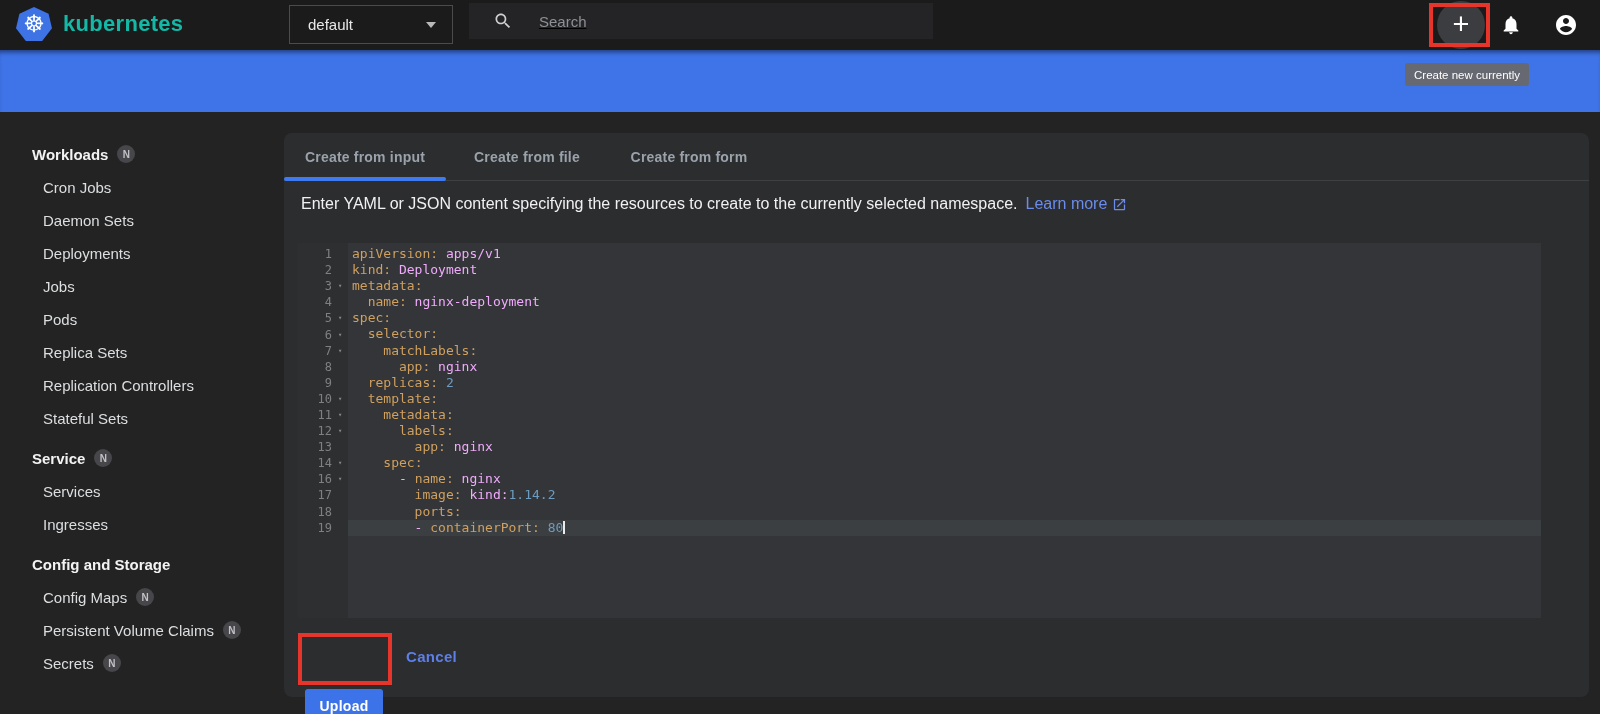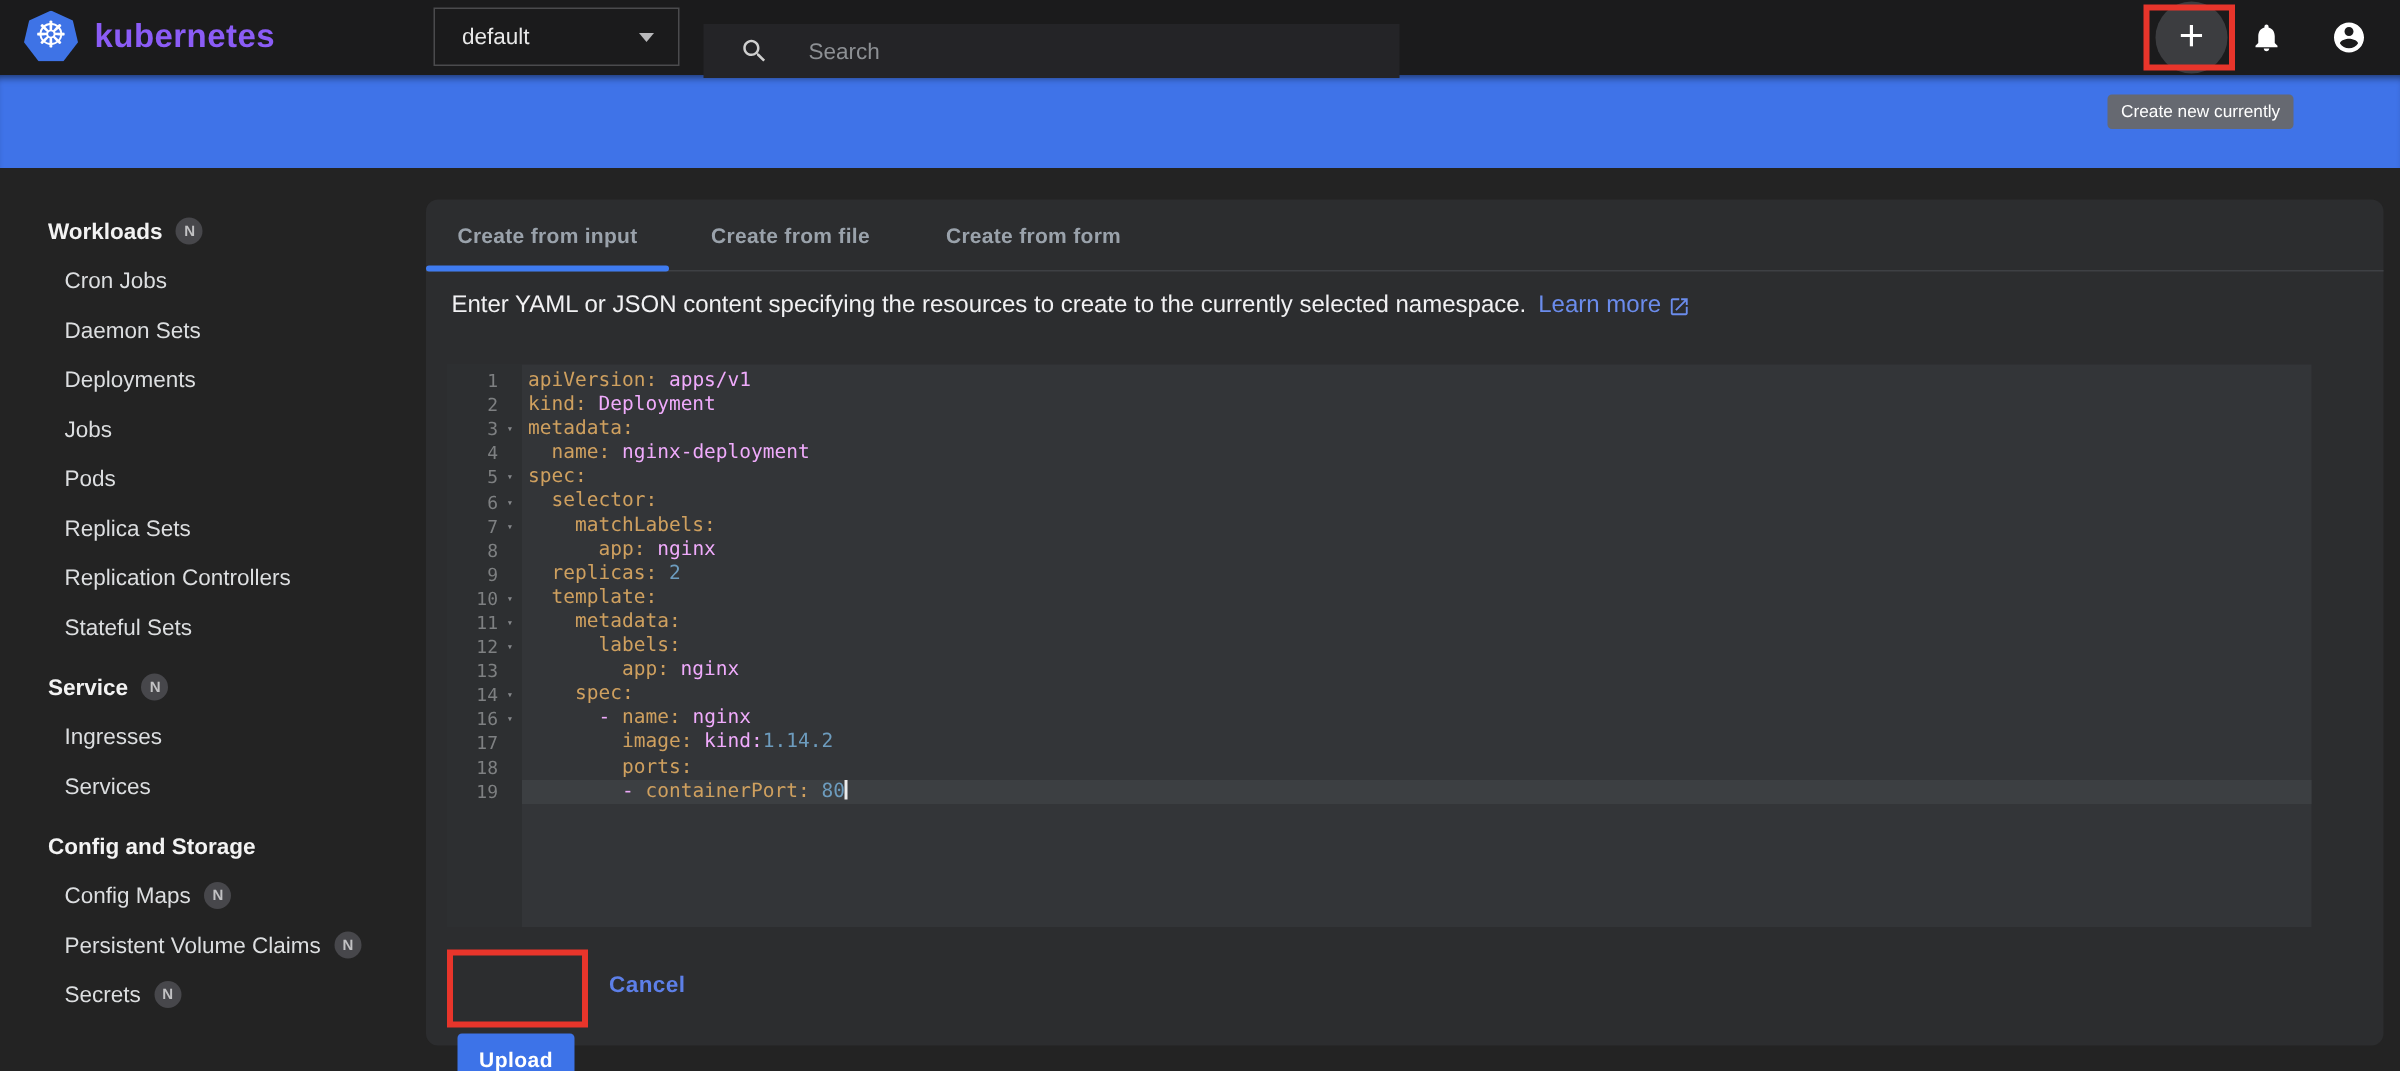--- a/index.html
+++ b/index.html
@@ -5,25 +5,25 @@
   * { box-sizing: border-box; margin: 0; padding: 0; }
   body { background:#111; font-family:"Liberation Sans", sans-serif; }
   .screen { position:relative; width:1600px; height:714px; background:#232323; overflow:hidden; }
 
   
   .topbar { position:absolute; left:0; top:0; width:1600px; height:50px; background:#1b1b1c; z-index:4; }
   .brand { position:absolute; left:16px; top:7px; display:flex; align-items:center; gap:11px; cursor:pointer; }
   .k8s-logo { width:36px; height:34px; background:#3e73e6; display:flex; align-items:center; justify-content:center;
     clip-path:polygon(50% 0%, 90.45% 19.55%, 100% 62.45%, 72.7% 100%, 27.3% 100%, 0% 62.45%, 9.55% 19.55%); }
   .k8s-logo span { color:#fff; font-size:24px; line-height:1; }
-  .wordmark { color:#8b5cf6; font-size:22px; font-weight:700; letter-spacing:.3px; }
+  .wordmark { color:#14b8a6; font-size:22px; font-weight:700; letter-spacing:.3px; }
   .ns-select { position:absolute; left:289px; top:5px; width:164px; height:39px; border:1px solid #4b4b4d; display:flex; align-items:center; cursor:pointer; }
   .ns-value { color:#e8e8e8; font-size:15px; padding-left:18px; flex:1; }
   .caret-down { width:0; height:0; border-left:5px solid transparent; border-right:5px solid transparent; border-top:6px solid #b9b9bb; margin-right:16px; }
-  .searchbox { position:absolute; left:469px; top:16px; width:464px; height:36px; background:#242427; display:flex; align-items:center; }
+  .searchbox { position:absolute; left:469px; top:3px; width:464px; height:36px; background:#242427; display:flex; align-items:center;text-decoration:underline; }
   .search-ic { margin-left:24px; display:flex; }
   .searchbox input { background:transparent; border:none; outline:none; color:#e6e6e6; font-size:15px; margin-left:26px; width:330px; font-family:"Liberation Sans",sans-serif; }
   .searchbox input::placeholder { color:#8d9094; }
   .plus-circle { position:absolute; left:1437px; top:1px; width:48px; height:48px; border-radius:50%; background:#3c3d40; display:flex; align-items:center; justify-content:center; cursor:pointer; }
   .plus-glyph { color:#fff; font-size:29px; font-weight:300; line-height:1; margin-top:-2px; }
   .icon-btn { position:absolute; cursor:pointer; display:flex; }
   .bell { left:1500px; top:14px; }
   .account { left:1554px; top:13px; }
 
   
@@ -153,24 +153,24 @@
         <div class="side-item">
           <span>Stateful Sets</span>
         </div>
       </div>
       <div class="side-section">
         <div class="side-header">
           <span>Service</span>
           <span class="nbadge">N</span>
         </div>
         <div class="side-item">
+          <span>Services</span>
+        </div>
+        <div class="side-item">
           <span>Ingresses</span>
-        </div>
-        <div class="side-item">
-          <span>Services</span>
         </div>
       </div>
       <div class="side-section">
         <div class="side-header">
           <span>Config and Storage</span>
         </div>
         <div class="side-item">
           <span>Config Maps</span>
           <span class="nbadge">N</span>
         </div>

